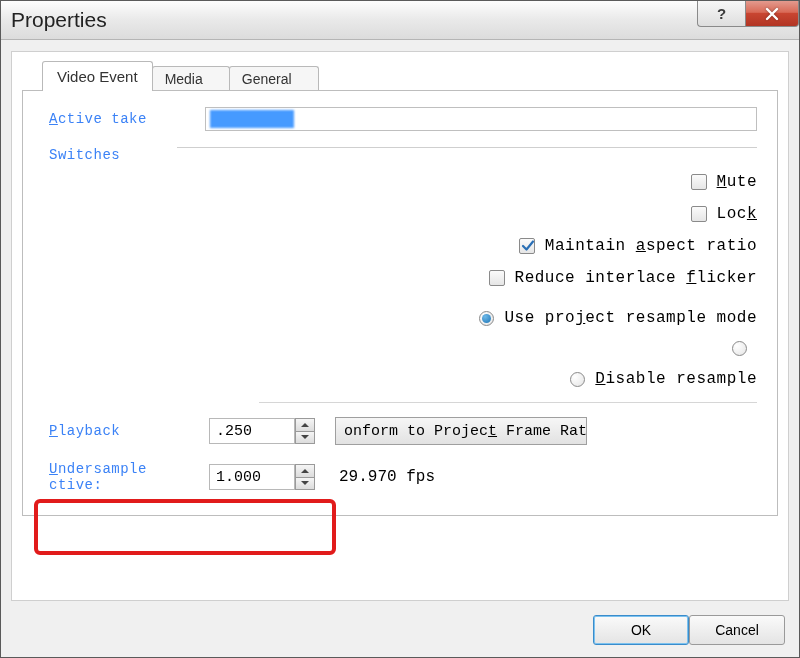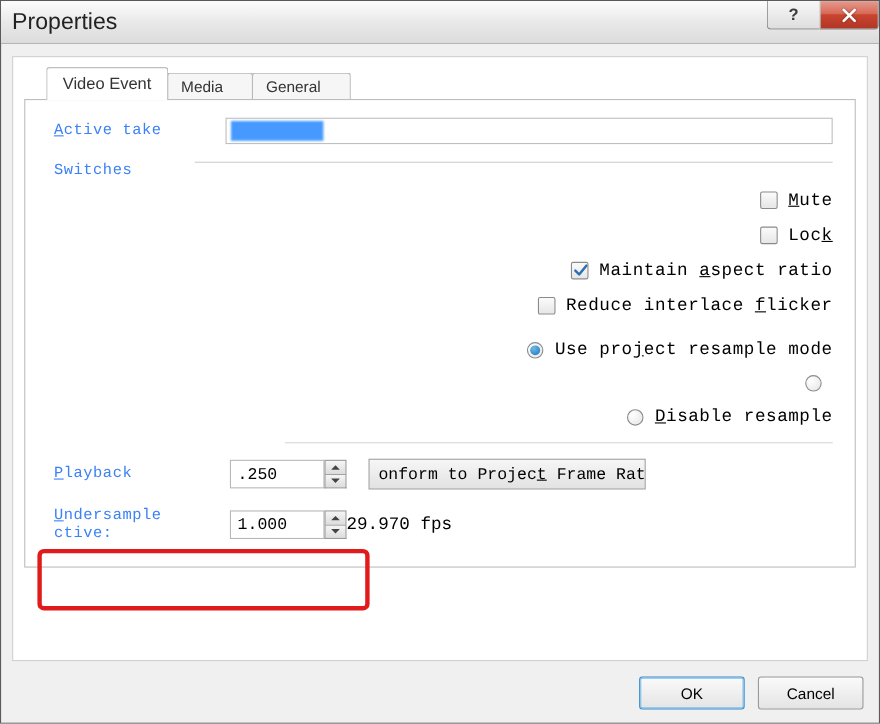--- a/index.html
+++ b/index.html
@@ -270,20 +270,21 @@
     font-family: "Courier New", monospace;
     font-size: 15px;
     background: linear-gradient(to bottom, #f6f6f6, #e2e2e2);
     border: 1px solid #9f9f9f;
     box-sizing: border-box;
     overflow: hidden;
     width: 252px;
     white-space: nowrap;
   }
   .fps-text {
+    margin-left: 24px;
     font-family: "Courier New", monospace;
     font-size: 16px;
   }
   
   .red-highlight {
     position: absolute;
     border: 4px solid #e11b1b;
     border-radius: 6px;
     left: 22px;
     top: 447px;
@@ -291,21 +292,21 @@
     height: 56px;
     pointer-events: none;
     box-sizing: border-box;
   }
   
   .button-row {
     position: absolute;
     right: 14px;
     bottom: 12px;
     display: flex;
-    gap: 12px;
+    gap: 0;
     font-family: "Segoe UI", Tahoma, sans-serif;
   }
   .btn {
     min-width: 96px;
     height: 30px;
     border: 1px solid #9a9a9a;
     border-radius: 3px;
     background: linear-gradient(to bottom, #fafafa, #e4e4e4);
     display: flex;
     align-items: center;

